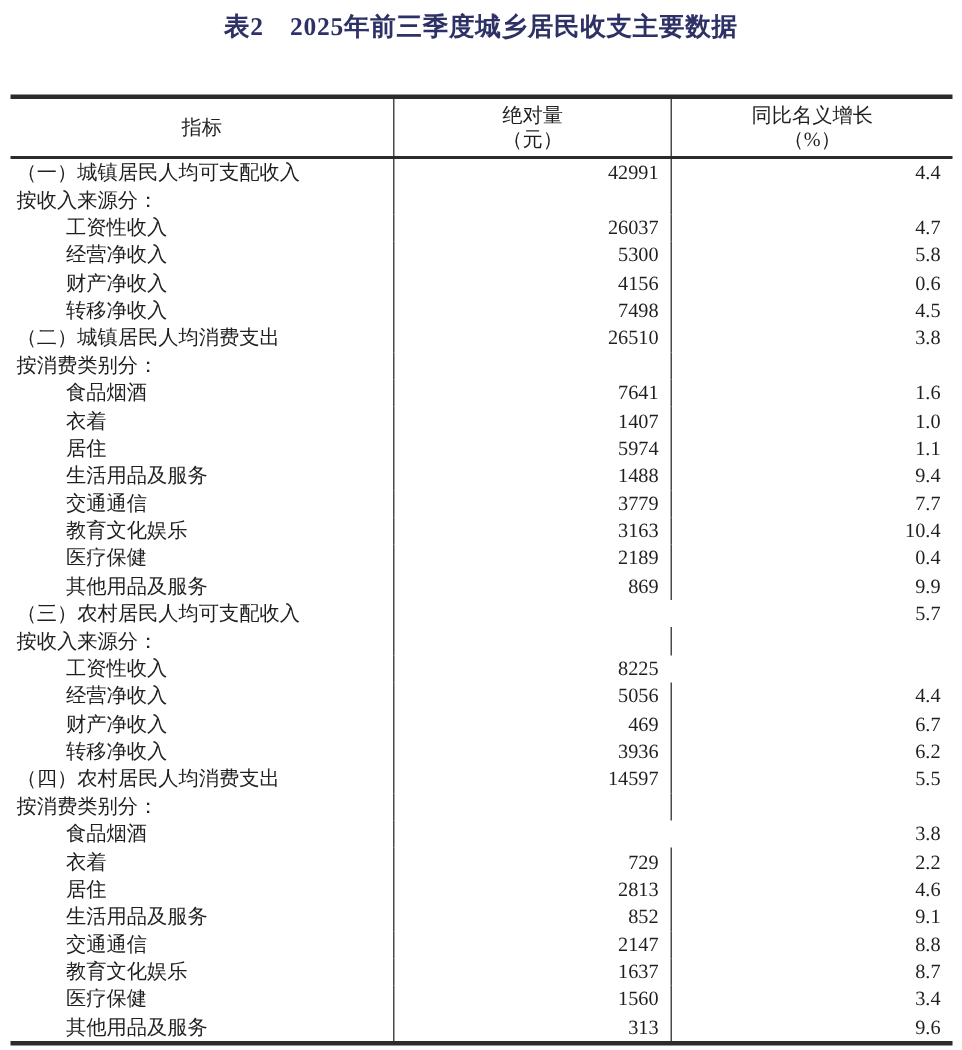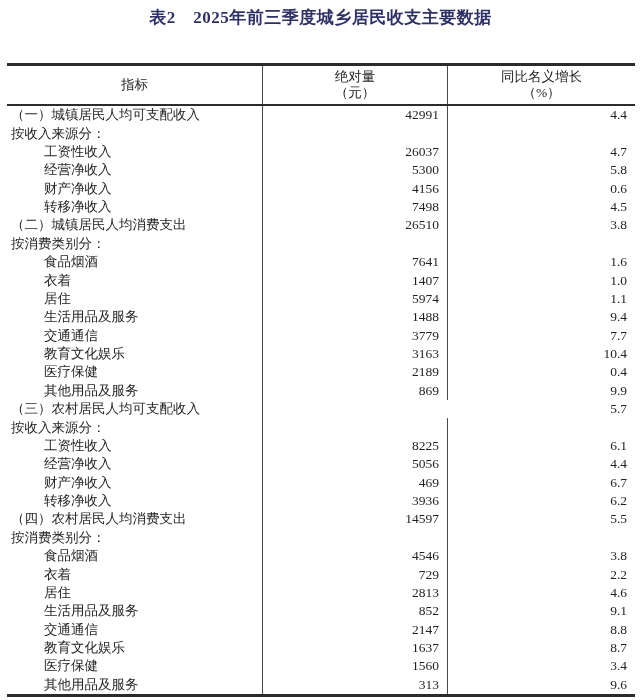--- a/index.html
+++ b/index.html
@@ -178,21 +178,20 @@
           <div class="cell c3">5.7</div>
         </div>
         <div class="trow">
           <div class="cell c1">按收入来源分：</div>
           <div class="cell c2"></div>
           <div class="cell c3"></div>
         </div>
         <div class="trow">
           <div class="cell c1 indent">工资性收入</div>
           <div class="cell c2">8225</div>
-          <div class="cell c3">6.1</div>
         </div>
         <div class="trow">
           <div class="cell c1 indent">经营净收入</div>
           <div class="cell c2">5056</div>
           <div class="cell c3">4.4</div>
         </div>
         <div class="trow">
           <div class="cell c1 indent">财产净收入</div>
           <div class="cell c2">469</div>
           <div class="cell c3">6.7</div>
@@ -207,21 +206,20 @@
           <div class="cell c2">14597</div>
           <div class="cell c3">5.5</div>
         </div>
         <div class="trow">
           <div class="cell c1">按消费类别分：</div>
           <div class="cell c2"></div>
           <div class="cell c3"></div>
         </div>
         <div class="trow">
           <div class="cell c1 indent">食品烟酒</div>
-          <div class="cell c2">4546</div>
           <div class="cell c3">3.8</div>
         </div>
         <div class="trow">
           <div class="cell c1 indent">衣着</div>
           <div class="cell c2">729</div>
           <div class="cell c3">2.2</div>
         </div>
         <div class="trow">
           <div class="cell c1 indent">居住</div>
           <div class="cell c2">2813</div>

